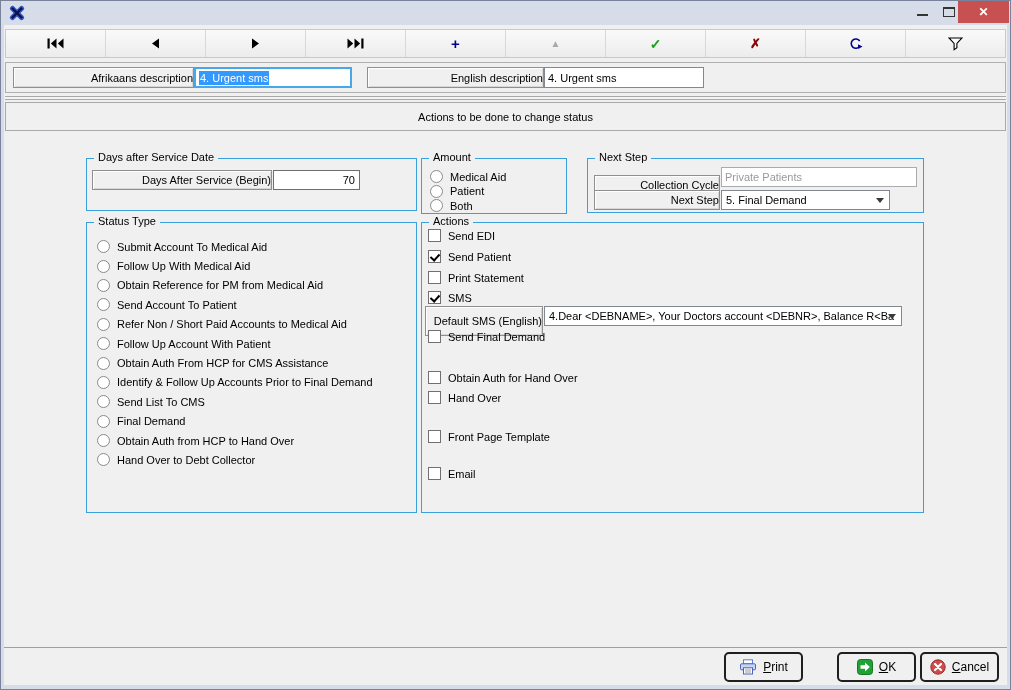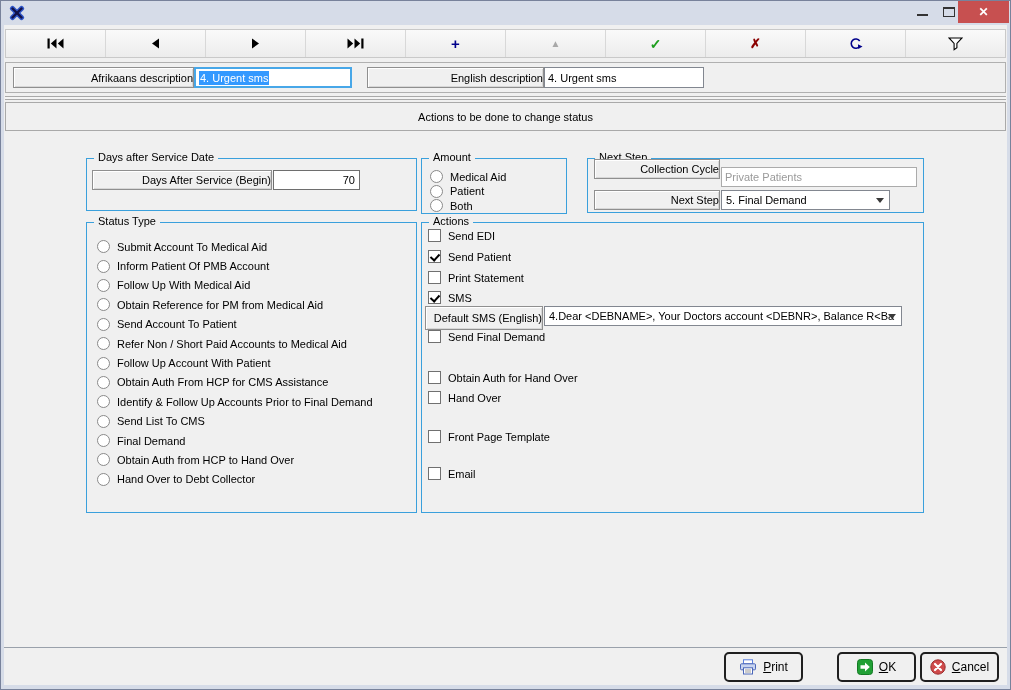--- a/index.html
+++ b/index.html
@@ -212,44 +212,40 @@
         </div>
         <div class="radio-row">
           <span class="radio"></span>
           <span>Both</span>
         </div>
       </div>
     </div>
 
     <div class="group g-next">
       <div class="legend">Next Step</div>
-      <div class="label-box" style="left:6px; top:0; width:126px; height:20px;">Collection Cycle</div>
+      <div class="label-box" style="left:6px; top:16px; width:126px; height:20px;">Collection Cycle</div>
       <div class="text-input disabled-input" style="left:133px; top:8px; width:196px; height:20px;">
         <span>Private Patients</span>
       </div>
       <div class="label-box" style="left:6px; top:31px; width:126px; height:20px;">Next Step</div>
       <div class="dropdown" style="left:133px; top:31px; width:169px; height:20px;">
         <span>5. Final Demand</span>
         <span class="dd-arrow"></span>
       </div>
     </div>
 
     <div class="group g-status">
       <div class="legend">Status Type</div>
       <div class="status-list">
         <div class="radio-row">
             <span class="radio"></span>
             <span>Submit Account To Medical Aid</span>
           </div>
         <div class="radio-row">
             <span class="radio"></span>
-            <span>Inform Patient Of PMB Account</span>
-          </div>
-        <div class="radio-row">
-            <span class="radio"></span>
             <span>Follow Up With Medical Aid</span>
           </div>
         <div class="radio-row">
             <span class="radio"></span>
             <span>Obtain Reference for PM from Medical Aid</span>
           </div>
         <div class="radio-row">
             <span class="radio"></span>
             <span>Send Account To Patient</span>
           </div>
@@ -301,21 +297,21 @@
       </div>
       <div class="check-row" style="left:6px; top:48px;">
         <span class="checkbox"></span>
         <span>Print Statement</span>
       </div>
       <div class="check-row" style="left:6px; top:68px;">
         <span class="checkbox checked"></span>
         <span>SMS</span>
       </div>
 
-      <div class="label-box" style="left:3px; top:83px; width:118px; height:24px;">Default SMS (English)</div>
+      <div class="label-box" style="left:3px; top:83px; width:118px; height:30px;">Default SMS (English)</div>
       <div class="dropdown" style="left:122px; top:83px; width:358px; height:20px;">
         <span>4.Dear &lt;DEBNAME&gt;, Your Doctors account &lt;DEBNR&gt;, Balance R&lt;Ba</span>
         <span class="dd-arrow"></span>
       </div>
 
       <div class="check-row" style="left:6px; top:107px;">
         <span class="checkbox"></span>
         <span>Send Final Demand</span>
       </div>
       <div class="check-row" style="left:6px; top:148px;">

